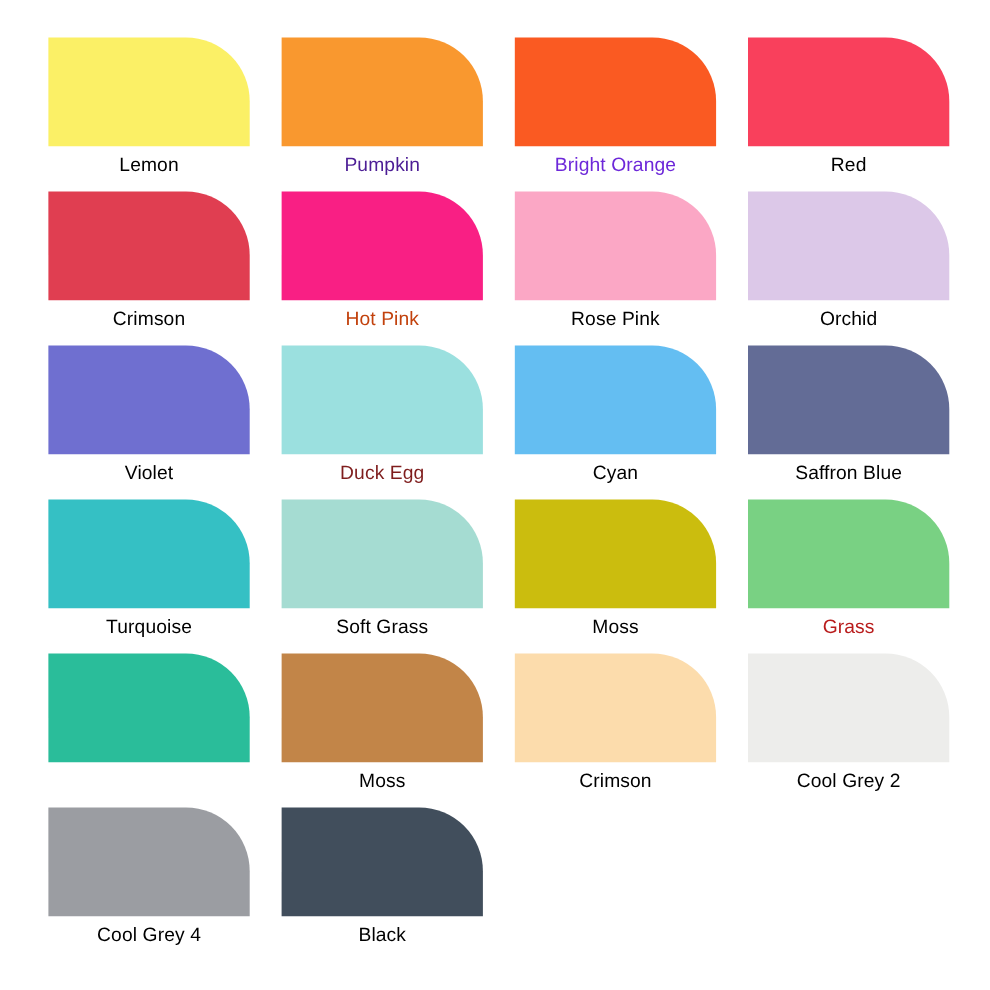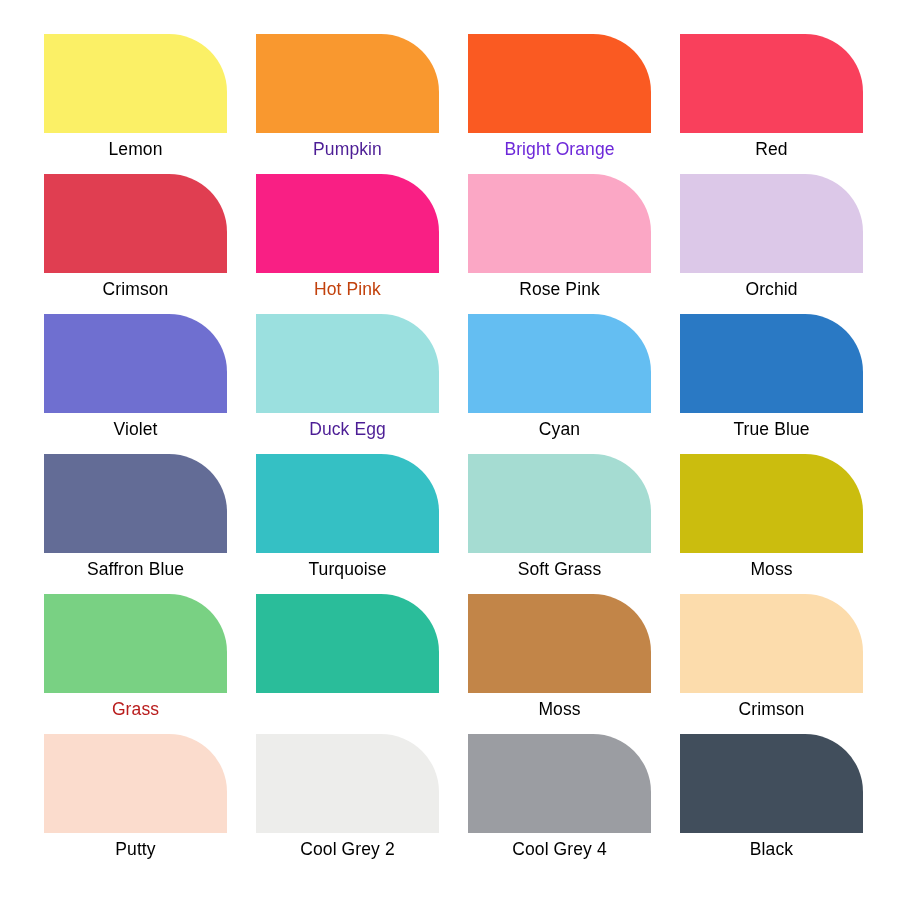--- a/index.html
+++ b/index.html
@@ -98,29 +98,25 @@
       <div class="swatch-cell">
         <div class="swatch-chip" style="background-color: rgb(220, 200, 232);"></div>
         <div class="swatch-label" style="color: rgb(0, 0, 0);">Orchid</div>
       </div>
       <div class="swatch-cell">
         <div class="swatch-chip" style="background-color: rgb(111, 111, 208);"></div>
         <div class="swatch-label" style="color: rgb(0, 0, 0);">Violet</div>
       </div>
       <div class="swatch-cell">
         <div class="swatch-chip" style="background-color: rgb(155, 224, 223);"></div>
-        <div class="swatch-label" style="color: #4c1d95;">Duck Egg</div>
+        <div class="swatch-label" style="color: #7f1d1d;">Duck Egg</div>
       </div>
       <div class="swatch-cell">
         <div class="swatch-chip" style="background-color: rgb(100, 190, 242);"></div>
         <div class="swatch-label" style="color: rgb(0, 0, 0);">Cyan</div>
-      </div>
-      <div class="swatch-cell">
-        <div class="swatch-chip" style="background-color: rgb(42, 121, 196);"></div>
-        <div class="swatch-label" style="color: rgb(0, 0, 0);">True Blue</div>
       </div>
       <div class="swatch-cell">
         <div class="swatch-chip" style="background-color: rgb(99, 108, 150);"></div>
         <div class="swatch-label" style="color: rgb(0, 0, 0);">Saffron Blue</div>
       </div>
       <div class="swatch-cell">
         <div class="swatch-chip" style="background-color: rgb(53, 192, 196);"></div>
         <div class="swatch-label" style="color: rgb(0, 0, 0);">Turquoise</div>
       </div>
       <div class="swatch-cell">
@@ -141,24 +137,20 @@
       </div>
       <div class="swatch-cell">
         <div class="swatch-chip" style="background-color: rgb(194, 133, 72);"></div>
         <div class="swatch-label" style="color: rgb(0, 0, 0);">Moss</div>
       </div>
       <div class="swatch-cell">
         <div class="swatch-chip" style="background-color: rgb(252, 220, 172);"></div>
         <div class="swatch-label" style="color: rgb(0, 0, 0);">Crimson</div>
       </div>
       <div class="swatch-cell">
-        <div class="swatch-chip" style="background-color: rgb(251, 220, 205);"></div>
-        <div class="swatch-label" style="color: rgb(0, 0, 0);">Putty</div>
-      </div>
-      <div class="swatch-cell">
         <div class="swatch-chip" style="background-color: rgb(237, 237, 235);"></div>
         <div class="swatch-label" style="color: rgb(0, 0, 0);">Cool Grey 2</div>
       </div>
       <div class="swatch-cell">
         <div class="swatch-chip" style="background-color: rgb(155, 157, 162);"></div>
         <div class="swatch-label" style="color: rgb(0, 0, 0);">Cool Grey 4</div>
       </div>
       <div class="swatch-cell">
         <div class="swatch-chip" style="background-color: rgb(65, 78, 92);"></div>
         <div class="swatch-label" style="color: rgb(0, 0, 0);">Black</div>

